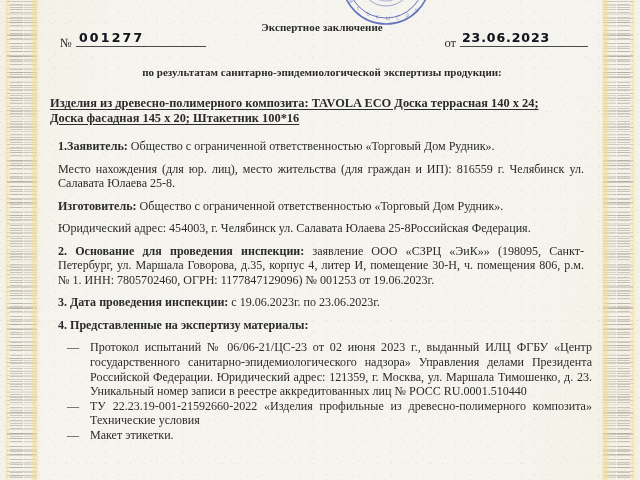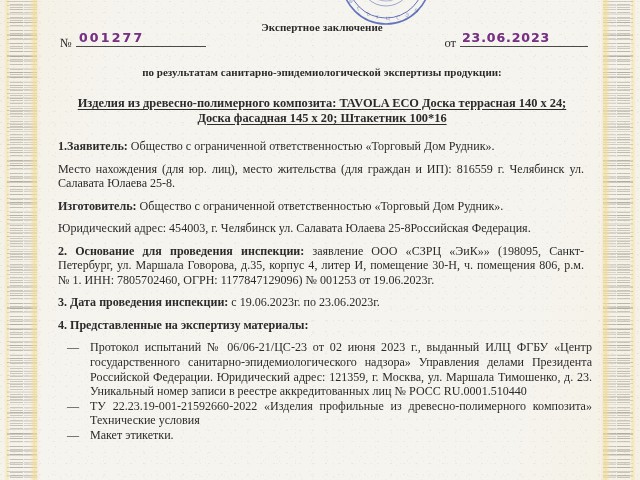--- a/index.html
+++ b/index.html
@@ -171,21 +171,21 @@
     border-bottom: 1.1px solid #4a4a4a;
     position: relative;
   }
   .rule.n  { width: 130px; }
   .rule.d  { width: 128px; }
   .handwrite {
     position: absolute;
     left: 3px;
     bottom: 1px;
     white-space: nowrap;
-    color: #701a75;
+    color: #000000;
     font-family: "DejaVu Sans", sans-serif;
     font-size: 12.5px;
     font-weight: 700;
     letter-spacing: 2.2px;
     opacity: .9;
     text-shadow: 0 0 .6px rgba(43,68,168,.55);
   }
   .handwrite.date { letter-spacing: .9px; left: 2px; }
 
   .subtitle {
@@ -194,21 +194,21 @@
     top: 66px;
     text-align: center;
     font-size: 11px;
     font-weight: 700;
   }
 
   .product-title {
     position: absolute;
     left: 2px; right: 2px;
     top: 96px;
-    text-align: center;
+    text-align: left;
     font-size: 12.4px;
     font-weight: 700;
     line-height: 15px;
   }
   .product-title span {
     text-decoration: underline;
     text-underline-offset: 1.5px;
   }
 
   

